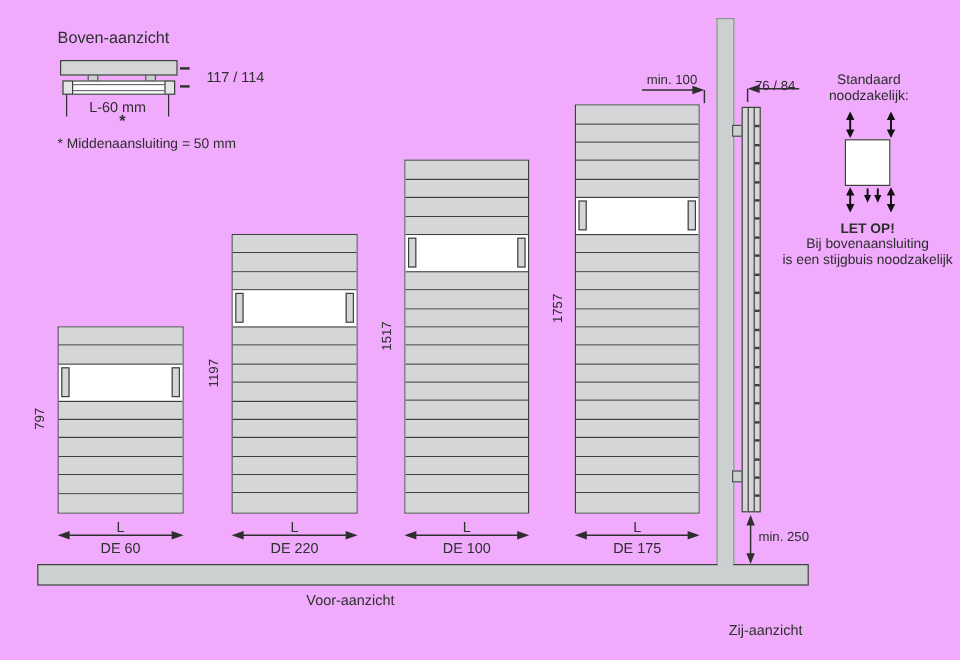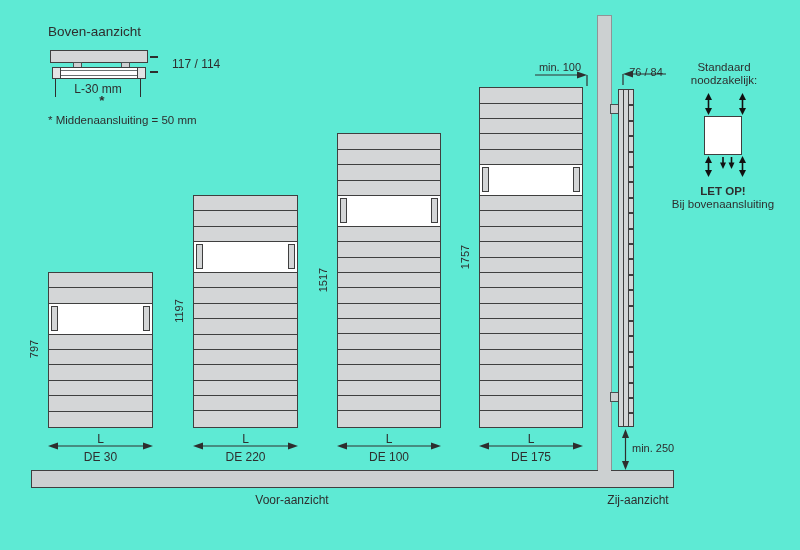--- a/index.html
+++ b/index.html
@@ -1,16 +1,16 @@
 <!DOCTYPE html>
 <html><head>
 <meta charset="utf-8">
 <style>
   html,body{margin:0;padding:0;background:#fff;}
-  #stage{position:relative;width:800px;height:550px;background:#5eead4;overflow:hidden;
+  #stage{position:relative;width:800px;height:550px;background:#f0abfc;overflow:hidden;
          font-family:"Liberation Sans",sans-serif;color:#2e2e2e;}
   .abs{position:absolute;}
   .lbl{position:absolute;white-space:nowrap;color:#2e2e2e;}
   .ctr{text-align:center;}
   .rot{transform:rotate(-90deg);transform-origin:center center;}
   .radiator{position:absolute;border:1px solid #3f3f3f;background:#fff;box-sizing:border-box;}
   .slat{background:#d4d6d7;border-bottom:1px solid #3f3f3f;box-sizing:border-box;}
   .slat:last-child{border-bottom:none;}
   .window{background:#ffffff;border-bottom:1px solid #3f3f3f;box-sizing:border-box;position:relative;}
   .post{position:absolute;top:2px;bottom:3px;width:5px;background:#d4d6d7;border:1px solid #3f3f3f;}
@@ -41,21 +41,21 @@
   <div class="lbl f135" style="left:48px;top:24px;">Boven-aanzicht</div>
   <div class="abs tvPanel" style="left:50px;top:50px;width:98px;height:13px;"></div>
   <div class="abs bracket" style="left:73px;top:62px;width:9px;height:6px;"></div>
   <div class="abs bracket" style="left:121px;top:62px;width:9px;height:6px;"></div>
   <div class="abs tvTube" style="left:52px;top:67px;width:94px;height:12px;">
     <div class="tvBand"></div>
     <div class="tvCap" style="left:-1px;"></div>
     <div class="tvCap" style="right:-1px;"></div>
   </div>
   <div class="lbl f12" style="left:172px;top:57px;">117 / 114</div>
-  <div class="lbl f12 ctr" style="left:60px;top:82px;width:76px;">L-30 mm</div>
+  <div class="lbl f12 ctr" style="left:60px;top:82px;width:76px;">L-60 mm</div>
   <div class="lbl f135 bold ctr" style="left:96px;top:93px;width:12px;">*</div>
   <div class="lbl f115" style="left:48px;top:114px;">* Middenaansluiting = 50 mm</div>
 
   <div class="abs wall" style="left:597px;top:15px;width:15px;height:456px;"></div>
   <div class="abs floor" style="left:31px;top:470px;width:643px;height:18px;"></div>
   <div class="abs patch" style="left:598px;top:469px;width:13px;height:4px;"></div>
 
   <div class="abs bracket" style="left:610px;top:104px;width:9px;height:10px;"></div>
   <div class="abs bracket" style="left:610px;top:392px;width:9px;height:10px;"></div>
   <div class="abs sideRad" style="left:618px;top:89px;width:16px;height:338px;">
@@ -88,23 +88,24 @@
 
   <div class="lbl f11 ctr" style="left:533px;top:61px;width:54px;">min. 100</div>
   <div class="lbl f11 ctr" style="left:624px;top:66px;width:44px;">76 / 84</div>
   <div class="lbl f11" style="left:632px;top:442px;">min. 250</div>
 
   <div class="lbl f115 ctr" style="left:674px;top:61px;width:100px;">Standaard</div>
   <div class="lbl f115 ctr" style="left:674px;top:74px;width:100px;">noodzakelijk:</div>
   <div class="abs connBox" style="left:704px;top:116px;width:38px;height:39px;"></div>
   <div class="lbl f115 bold ctr" style="left:653px;top:185px;width:140px;">LET OP!</div>
   <div class="lbl f115 ctr" style="left:653px;top:198px;width:140px;">Bij bovenaansluiting</div>
+  <div class="lbl f115 ctr" style="left:648px;top:211px;width:150px;">is een stijgbuis noodzakelijk</div>
 
   <div class="lbl f12 ctr" style="left:242px;top:493px;width:100px;">Voor-aanzicht</div>
-  <div class="lbl f12 ctr" style="left:588px;top:493px;width:100px;">Zij-aanzicht</div>
+  <div class="lbl f12 ctr" style="left:588px;top:518px;width:100px;">Zij-aanzicht</div>
 
   <svg id="overlay" width="800" height="550" viewBox="0 0 800 550">
 
     <g stroke="#2e2e2e" stroke-width="2">
       <line x1="150" y1="57" x2="158" y2="57"></line>
       <line x1="150" y1="72" x2="158" y2="72"></line>
     </g>
 
     <g stroke="#2e2e2e" stroke-width="1">
       <line x1="55.5" y1="79" x2="55.5" y2="97"></line>
@@ -179,21 +180,21 @@
         </div>
         <div class="slat" style="height: 15.4px;"></div>
         <div class="slat" style="height: 15.4px;"></div>
         <div class="slat" style="height: 15.4px;"></div>
         <div class="slat" style="height: 15.4px;"></div>
         <div class="slat" style="height: 15.4px;"></div>
         <div class="slat" style="height: 15.4px;"></div>
       </div>
       <div class="lbl f11 ctr rot" style="left: 12px; top: 343px; width: 44px;">797</div>
       <div class="lbl f12 ctr" style="left: 48px; top: 432px; width: 105px;">L</div>
-      <div class="lbl f12 ctr" style="left: 48px; top: 450px; width: 105px;">DE 30</div>
+      <div class="lbl f12 ctr" style="left: 48px; top: 450px; width: 105px;">DE 60</div>
       <div class="radiator" style="left: 193px; top: 195px; width: 105px; height: 233px;">
         <div class="slat" style="height: 15.4px;"></div>
         <div class="slat" style="height: 15.4px;"></div>
         <div class="slat" style="height: 15.4px;"></div>
         <div class="window" style="height: 30.8px;">
           <div class="post" style="left: 2px;"></div>
           <div class="post" style="right: 2px;"></div>
         </div>
         <div class="slat" style="height: 15.4px;"></div>
         <div class="slat" style="height: 15.4px;"></div>

